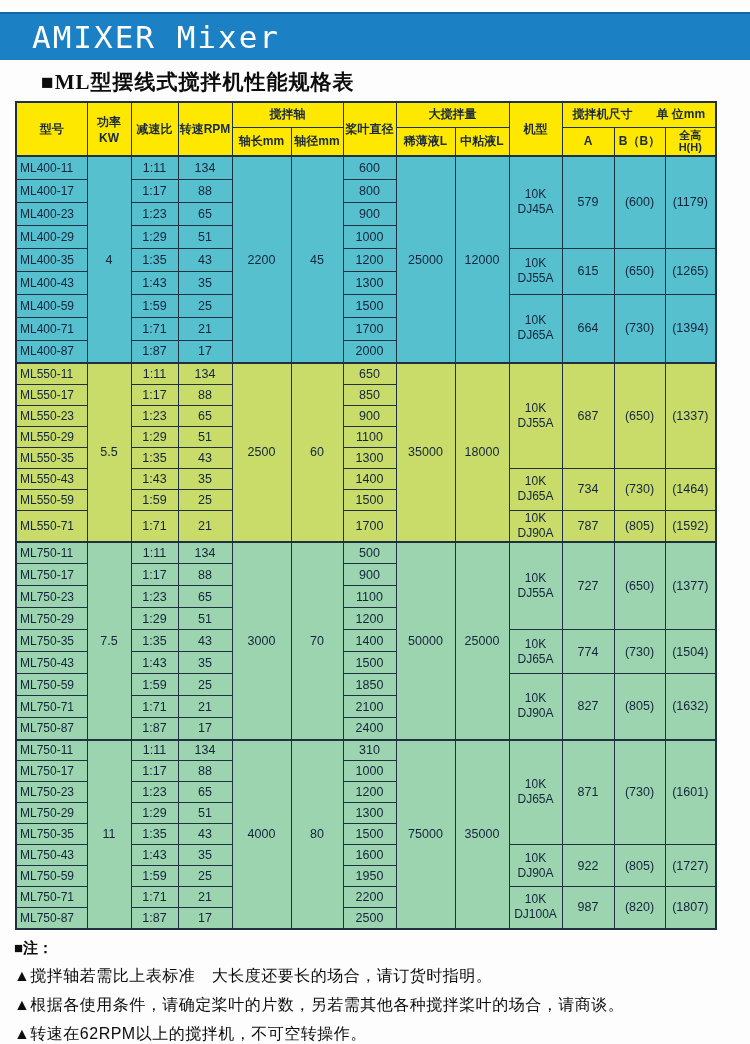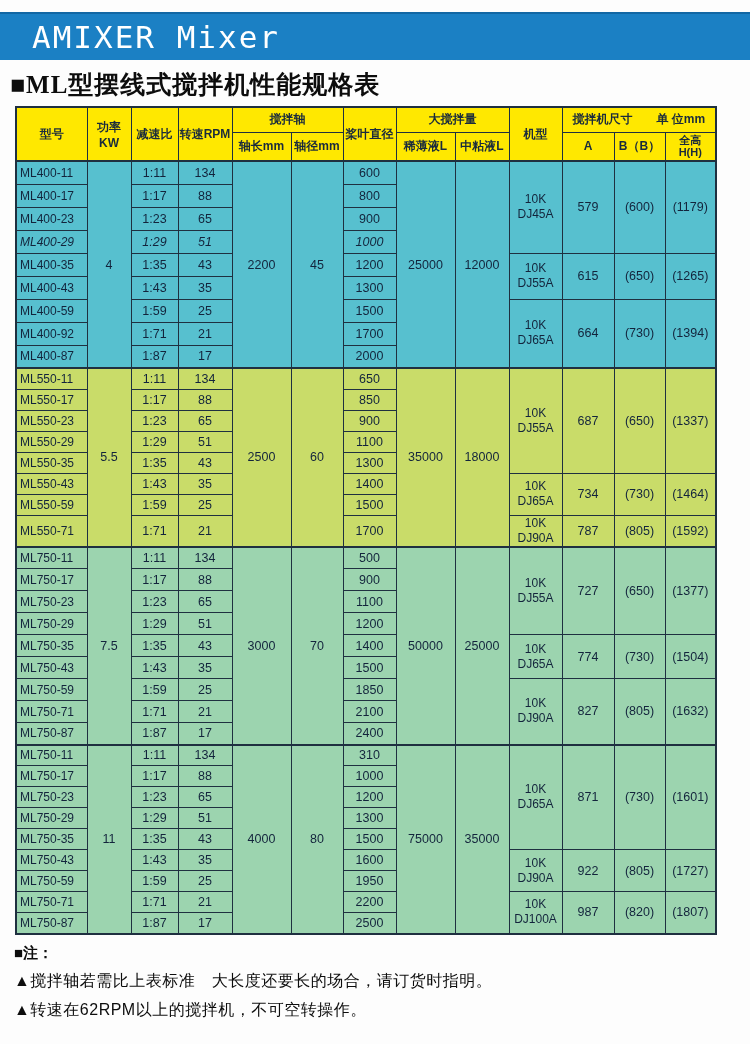--- a/index.html
+++ b/index.html
@@ -10,21 +10,21 @@
     color:#16273c; overflow:hidden;
   }
   .banner {
     margin-top:12px; height:48px; background:#1b80c4;
     border-top:2px solid #1267a4;
     color:#ffffff; display:flex; align-items:center;
     font-family:"DejaVu Sans Mono","Liberation Mono",monospace;
     font-size:31px; padding-left:32px; letter-spacing:2px;
   }
   .page-title {
-    margin:8px 0 5px 10px; font-size:25px; font-weight:bold; color:#0d0d0d;
+    margin:8px 0 5px 41px; font-size:21px; font-weight:bold; color:#0d0d0d;
     font-family:"Liberation Serif","DejaVu Serif",serif; letter-spacing:1px;
   }
   table.spec {
     border-collapse:collapse; table-layout:fixed;
     margin-left:15px; width:700px;
     border:2px solid #1f3040;
   }
   .spec th, .spec td {
     border:1px solid #1f3040; padding:0 1px;
     text-align:center; vertical-align:middle;
@@ -113,21 +113,21 @@
         <td class="num">1:17</td>
         <td class="num">88</td>
         <td class="num">800</td>
       </tr>
       <tr style="height: 23px;">
         <td class="model">ML400-23</td>
         <td class="num">1:23</td>
         <td class="num">65</td>
         <td class="num">900</td>
       </tr>
-      <tr style="height: 23px; font-style: italic;">
+      <tr style="height: 23px;">
         <td class="model">ML400-29</td>
         <td class="num">1:29</td>
         <td class="num">51</td>
         <td class="num">1000</td>
       </tr>
       <tr style="height: 23px;">
         <td class="model">ML400-35</td>
         <td class="num">1:35</td>
         <td class="num">43</td>
         <td class="num">1200</td>
@@ -148,21 +148,21 @@
         <td class="num">1:59</td>
         <td class="num">25</td>
         <td class="num">1500</td>
         <td class="machine" rowspan="3">10K
 DJ65A</td>
         <td class="num" rowspan="3">664</td>
         <td class="num" rowspan="3">(730)</td>
         <td class="num" rowspan="3">(1394)</td>
       </tr>
       <tr style="height: 23px;">
-        <td class="model">ML400-92</td>
+        <td class="model">ML400-71</td>
         <td class="num">1:71</td>
         <td class="num">21</td>
         <td class="num">1700</td>
       </tr>
       <tr style="height: 23px; padding-left: 44px;">
         <td class="model">ML400-87</td>
         <td class="num">1:87</td>
         <td class="num">17</td>
         <td class="num">2000</td>
       </tr>
@@ -387,15 +387,16 @@
         <td class="num">1:87</td>
         <td class="num">17</td>
         <td class="num">2500</td>
       </tr>
     </tbody>
   </table>
 
 <div class="notes">
   <div class="notes-title">■注：</div>
   <div class="note-item">▲搅拌轴若需比上表标准　大长度还要长的场合，请订货时指明。</div>
+  <div class="note-item">▲根据各使用条件，请确定桨叶的片数，另若需其他各种搅拌桨叶的场合，请商谈。</div>
   <div class="note-item">▲转速在62RPM以上的搅拌机，不可空转操作。</div>
 
 </div>
 
 </body></html>

